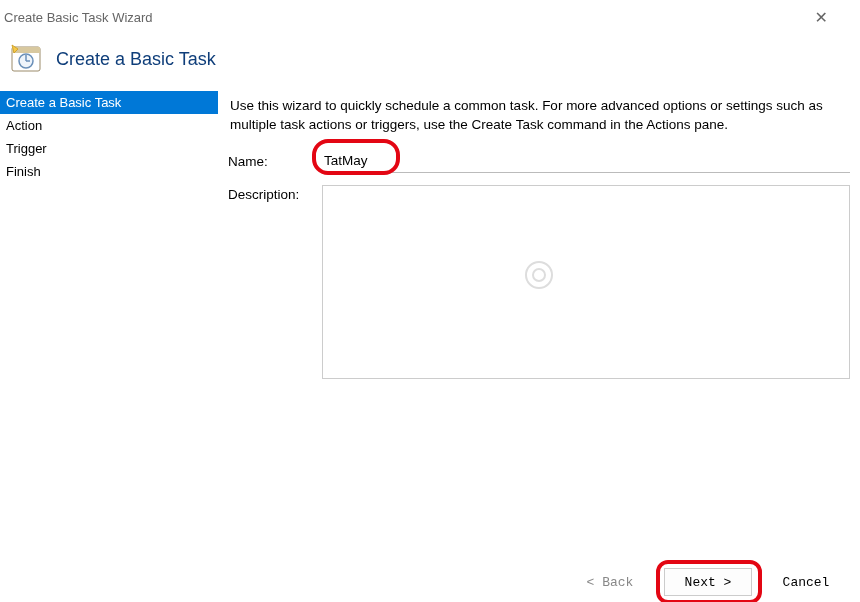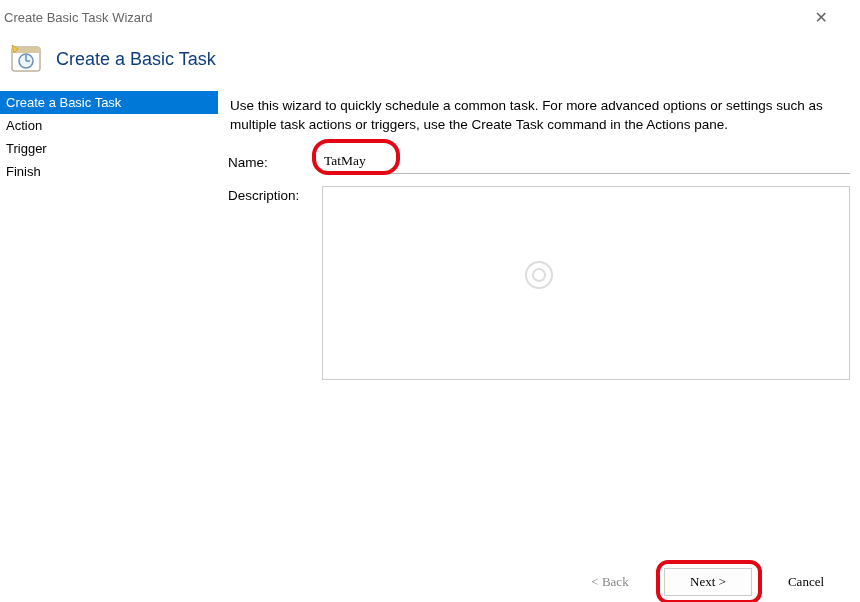--- a/index.html
+++ b/index.html
@@ -98,21 +98,21 @@
     .name-input-wrap {
       position: relative;
       flex: 1;
     }
     .name-input {
       width: 100%;
       border: none;
       border-bottom: 1px solid #bbb;
       font-size: 13.5px;
       padding: 4px 2px;
-      font-family: Liberation Serif, serif;
+      font-family: Liberation Sans, sans-serif;
       outline: none;
       background: transparent;
     }
     .red-highlight {
       position: absolute;
       border: 4px solid #e30613;
       border-radius: 16px;
       pointer-events: none;
     }
     .red-highlight.name-hl {
@@ -167,21 +167,21 @@
       bottom: 6px;
       right: 10px;
       display: flex;
       align-items: center;
       gap: 10px;
     }
     .btn {
       min-width: 88px;
       height: 28px;
       font-size: 13px;
-      font-family: Liberation Serif, serif;
+      font-family: Liberation Mono, monospace;
       background: #fdfdfd;
       border: 1px solid #ccc;
       cursor: pointer;
       padding: 0 14px;
     }
     .btn.ghost {
       border: none;
       background: transparent;
       color: #888;
       cursor: default;

